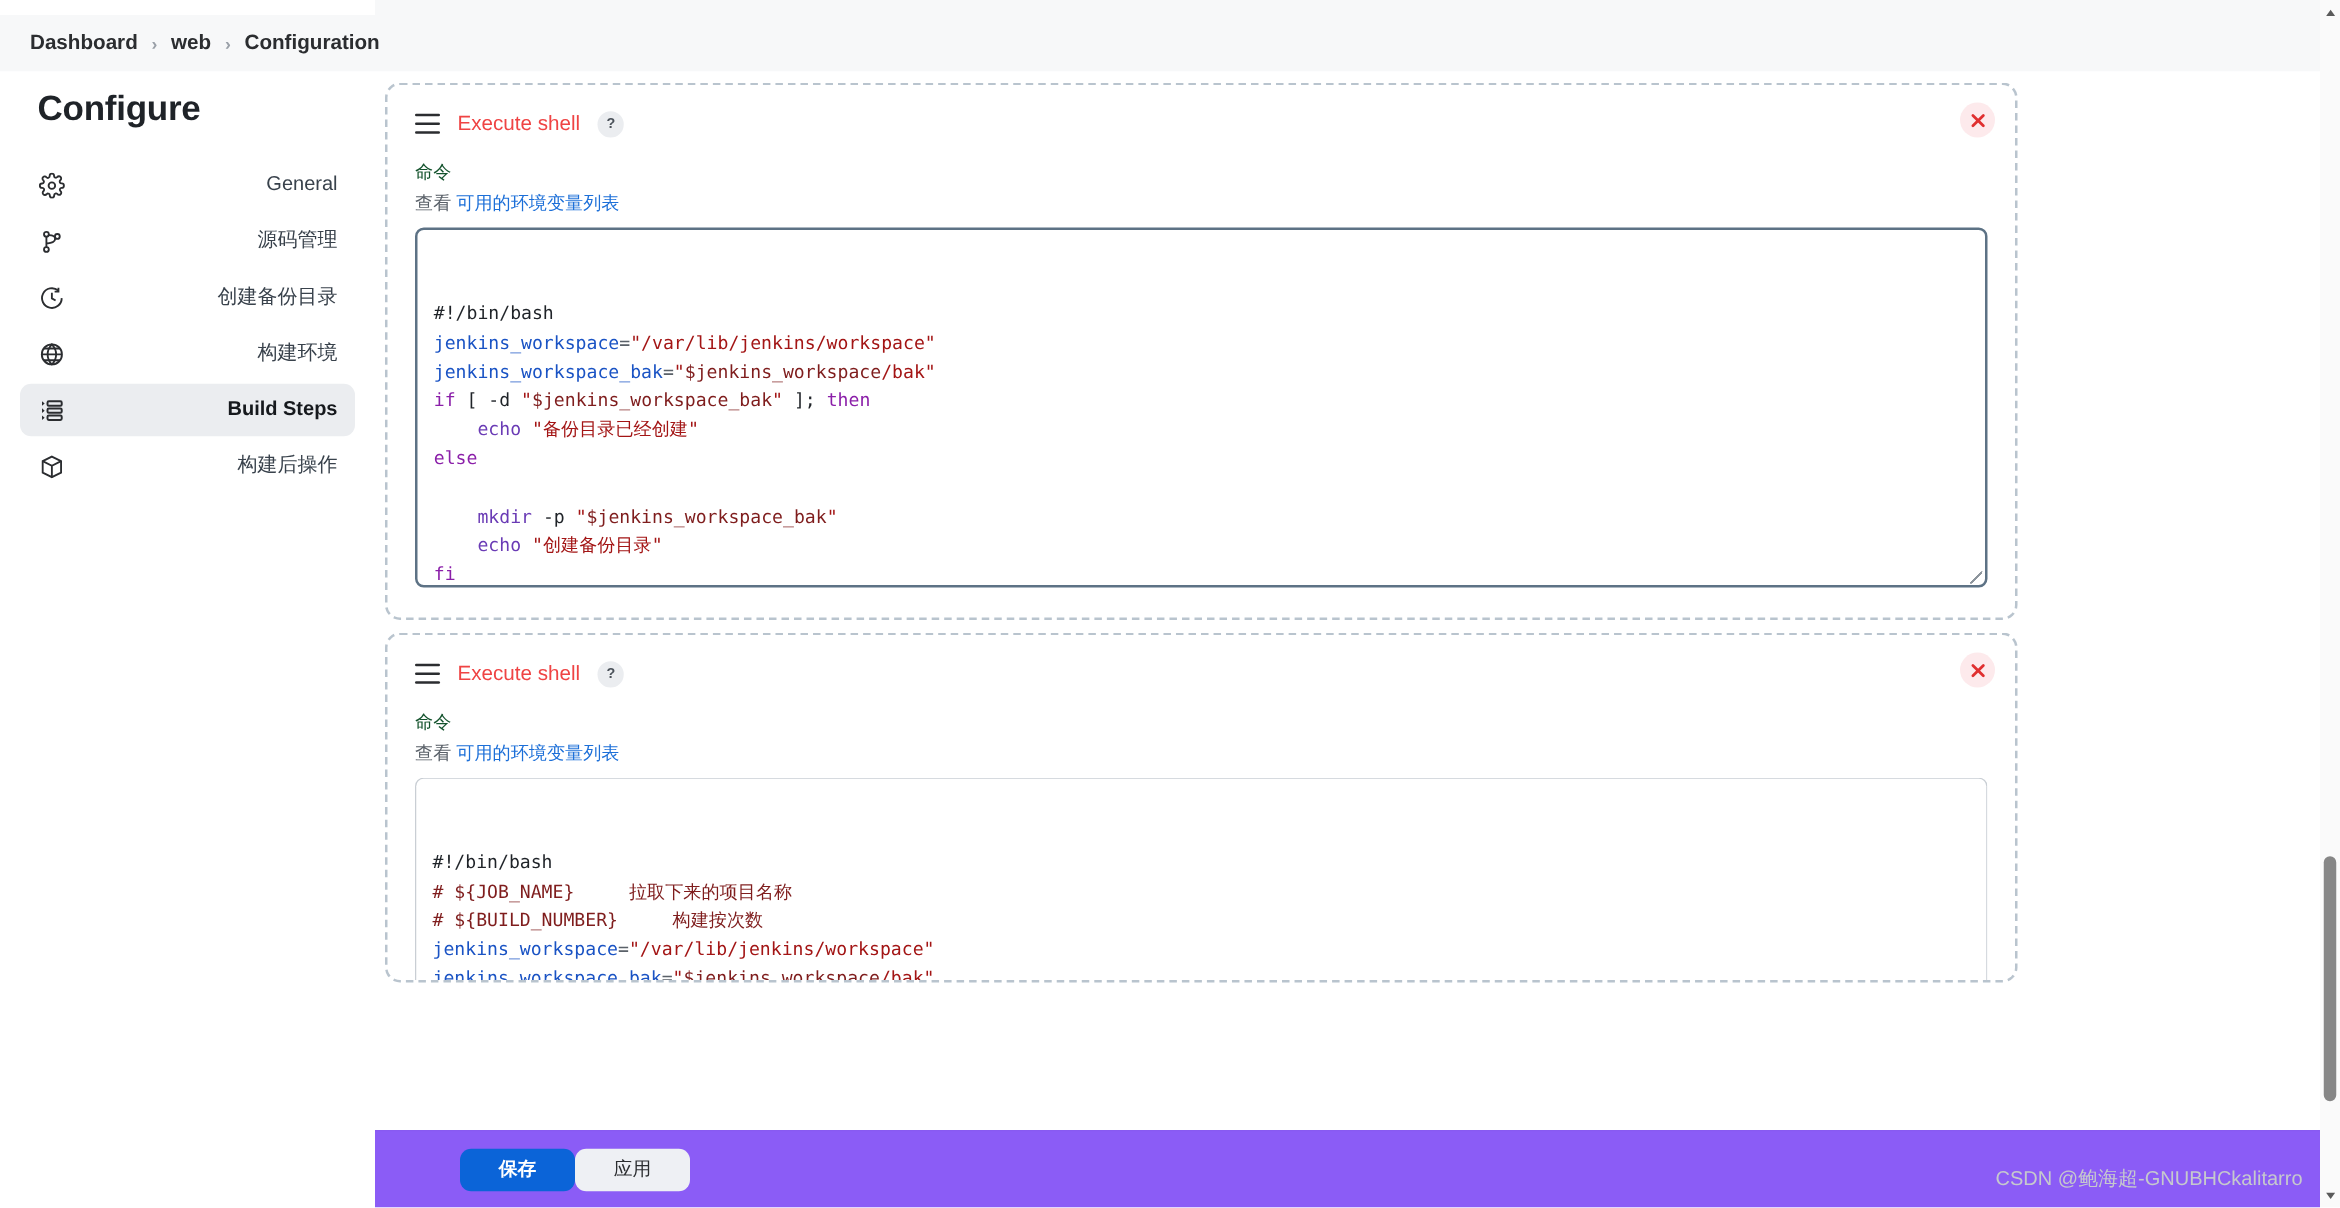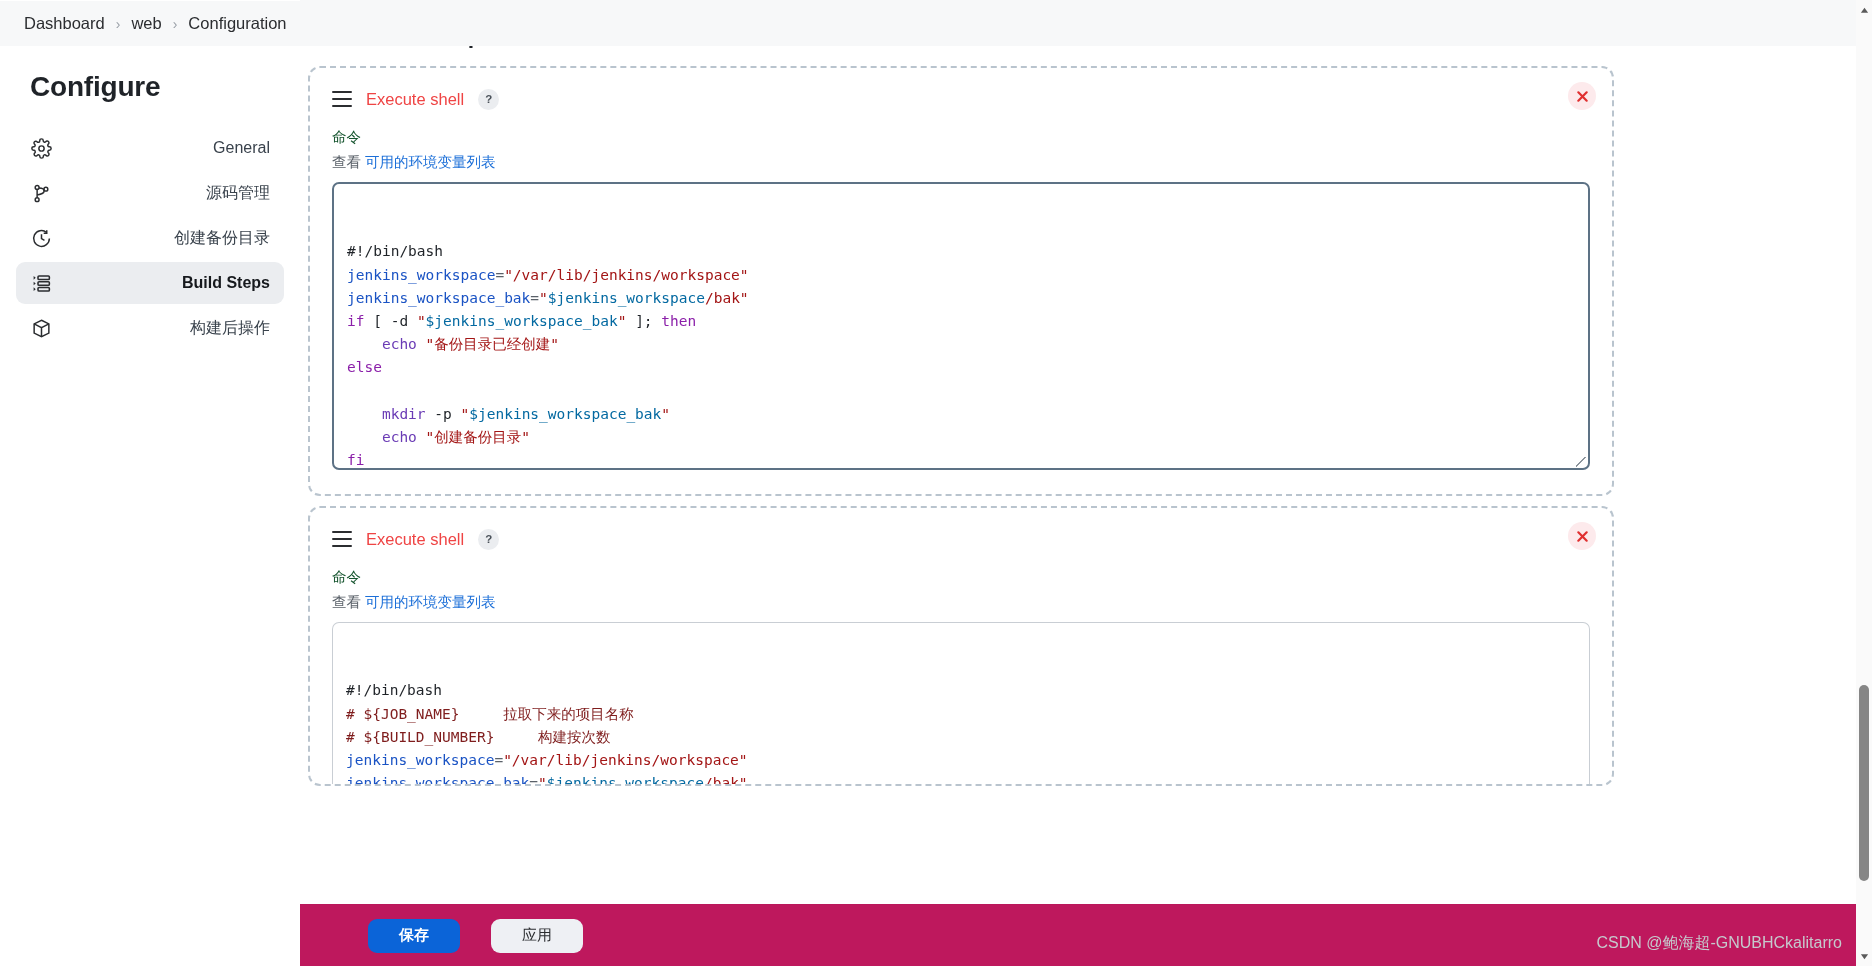--- a/index.html
+++ b/index.html
@@ -7,25 +7,26 @@
     margin: 0; padding: 0;
     width: 1872px; height: 966px;
     overflow: hidden;
     background: #fff;
     font-family: "Liberation Sans", "DejaVu Sans", sans-serif;
   }
   body { position: relative; }
 
   
   .breadcrumb-bar {
-    position: absolute; top: 1px; left: 0; right: 0; height: 45px;
+    position: absolute; top: 12px; left: 0; right: 0; height: 45px;
     background: #f7f8f9;
     display: flex; align-items: center;
     padding-left: 14px;
     z-index: 40;
+    font-weight: bold;
   }
   .crumb {
     font-size: 16.5px; color: #2b2d30; padding: 2px 10px;
     border-radius: 5px; cursor: pointer; white-space: nowrap;
   }
   .crumb.last { color: #2b2d30; }
   .crumb-sep {
     color: #9aa0a8; font-size: 14px; padding: 0 1px; user-select: none;
   }
 
@@ -127,41 +128,41 @@
   .resize-grip {
     position: absolute; right: 2px; bottom: 1px;
     width: 10px; height: 10px;
     background:
       linear-gradient(135deg, transparent 45%, #8d959d 45%, #8d959d 55%, transparent 55%);
   }
 
   
   .tok-var   { color: #1a53c4; }
   .tok-str   { color: #a31515; }
-  .tok-strv  { color: #0369a1; }
+  .tok-strv  { color: #7f1d1d; }
   .tok-kw    { color: #8b1fa9; }
   .tok-cmd   { color: #6a3bb5; }
   .tok-cmt   { color: #7f1d1d; margin-top: 14px; }
   .tok-plain { color: #1f2328; }
   .tok-op    { color: #5a6169; }
 
   .adv-btn {
     display: inline-flex; align-items: center; gap: 9px;
     height: 33px; padding: 0 15px;
     background: #eef0f3; border: none; border-radius: 9px;
     font-size: 14.5px; color: #2b2d30; cursor: pointer;
     font-family: "Liberation Sans", sans-serif;
   }
   .adv-btn svg { width: 13px; height: 13px; }
 
   
   .bottom-bar {
     position: absolute; left: 300px; right: 16px; bottom: 0; height: 62px;
-    background: #be185d;
-    display: flex; align-items: center; gap: 31px;
+    background: #8b5cf6;
+    display: flex; align-items: center; gap: 0;
     padding-left: 68px;
     z-index: 35;
     border-top: 1px solid rgba(0,0,0,0.02);
   }
   .btn-primary {
     height: 34px; min-width: 92px; padding: 0 22px;
     background: #0b64d8; color: #fff; border: none; border-radius: 9px;
     font-size: 15px; font-weight: bold; cursor: pointer;
     font-family: "Liberation Sans", sans-serif;
   }
@@ -238,20 +239,30 @@
     <span class="sicon">
       <svg viewBox="0 0 24 24" fill="none" stroke="currentColor" stroke-width="1.7">
         <path d="M21 12a9 9 0 1 1-3.2-6.9"></path>
           <path d="M18 2.5V6h-3.5"></path>
         <path d="M12 7v5.2l3.4 2"></path>
       </svg>
     </span>
     <span class="side-label">创建备份目录</span>
   </div>
 
+  <div class="side-item">
+    <span class="sicon">
+      <svg viewBox="0 0 24 24" fill="none" stroke="currentColor" stroke-width="1.7">
+        <circle cx="12" cy="12" r="9.2"></circle>
+        <path d="M3 12h18M12 2.8c2.6 2.8 3.9 6 3.9 9.2s-1.3 6.4-3.9 9.2c-2.6-2.8-3.9-6-3.9-9.2S9.4 5.6 12 2.8z"></path>
+        <path d="M4.8 6.6h14.4M4.8 17.4h14.4"></path>
+      </svg>
+    </span>
+    <span class="side-label">构建环境</span>
+  </div>
 
   <div class="side-item active">
     <span class="sicon">
       <svg viewBox="0 0 24 24" fill="none" stroke="currentColor" stroke-width="1.8">
         <rect x="8" y="3.5" width="13" height="4" rx="1.2"></rect>
         <rect x="8" y="10" width="13" height="4" rx="1.2"></rect>
         <rect x="8" y="16.5" width="13" height="4" rx="1.2"></rect>
         <path d="M3 3.4l2.4 2.1L3 7.6zM3 9.9l2.4 2.1L3 14.1zM3 16.4l2.4 2.1L3 20.6z" fill="currentColor" stroke="none"></path>
       </svg>
     </span>

